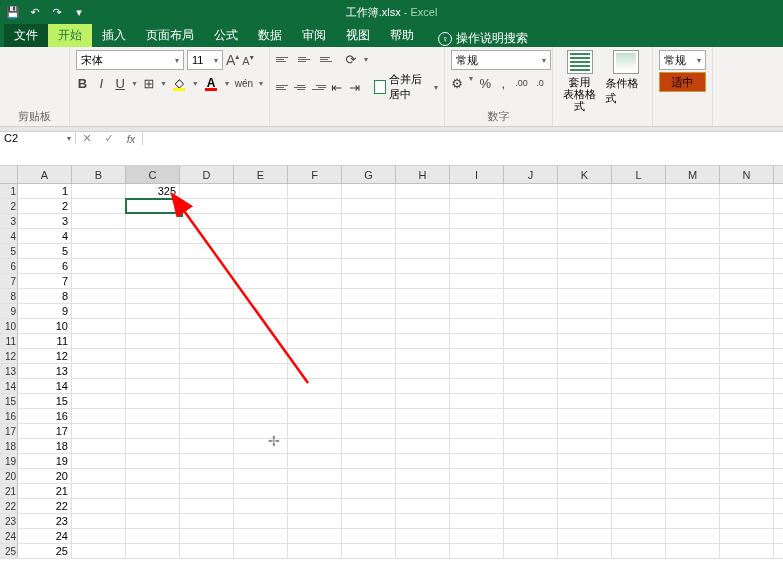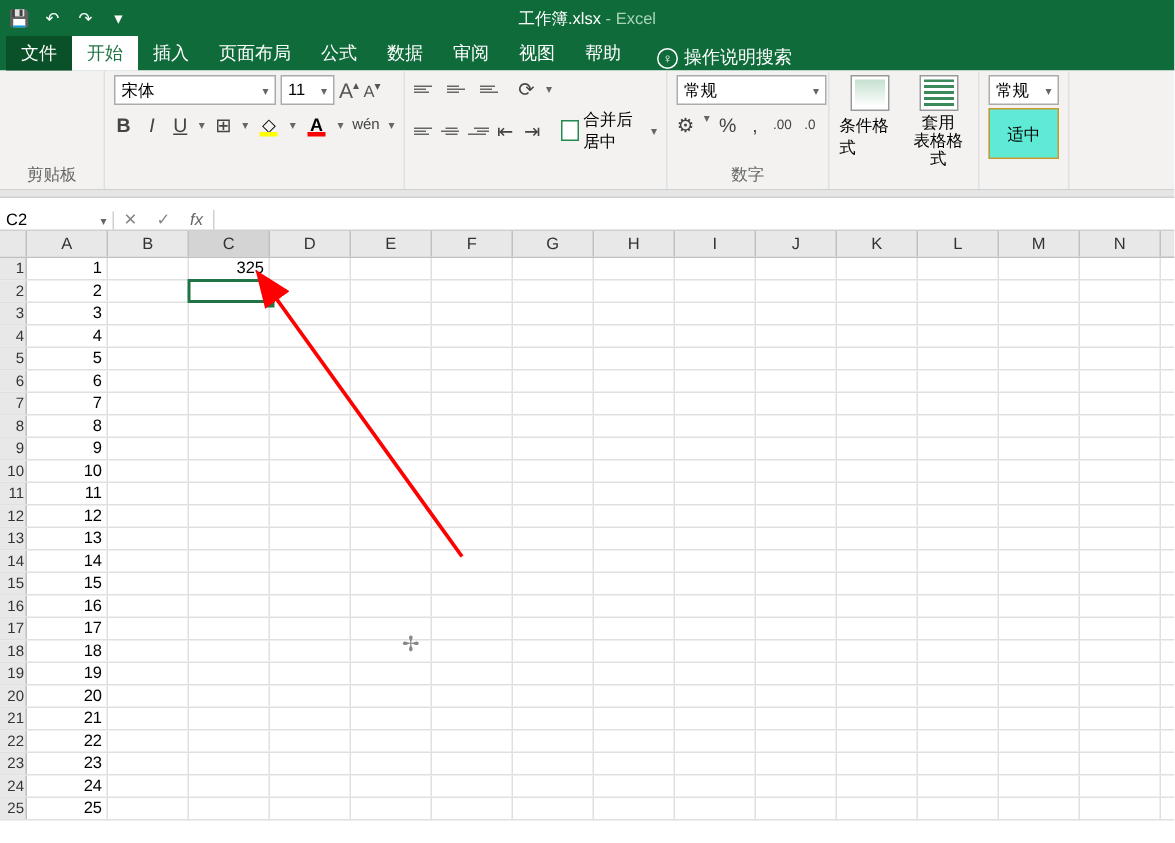--- a/index.html
+++ b/index.html
@@ -8,21 +8,21 @@
 
 .titlebar { height:24px; background:#0f6b3a; display:flex; align-items:center; color:#fff; position:relative; }
 .qat { display:flex; align-items:center; padding-left:6px; gap:8px; }
 .qat .ic { width:14px; height:14px; display:flex; align-items:center; justify-content:center; color:#fff; font-size:11px; }
 .title { position:absolute; left:0; right:0; text-align:center; font-size:11px; pointer-events:none; }
 .title .dim { color:#a8d4b8; }
 
 
 .tabs { height:23px; background:#0f6b3a; display:flex; align-items:flex-end; padding-left:4px; }
 .tab { padding:4px 10px 3px; color:#fff; font-size:12px; cursor:pointer; }
-.tab.active { background:#ffffff; color:#217346; }
+.tab.active { background:#bef264; color:#217346; }
 .tab.file { background:#0a5129; }
 .help-search { display:flex; align-items:center; gap:4px; color:#fff; margin-left:14px; font-size:12px; }
 .bulb { width:14px; height:14px; border:1px solid #fff; border-radius:50%; display:flex; align-items:center; justify-content:center; font-size:9px; }
 
 
 .ribbon { height:80px; background:#f3f2f1; border-bottom:1px solid #d0d0d0; display:flex; }
 .group { border-right:1px solid #e0e0e0; padding:3px 6px 1px; display:flex; flex-direction:column; justify-content:space-between; }
 .group-label { text-align:center; font-size:11px; color:#666; padding-bottom:1px; }
 
 .clip { width:70px; }
@@ -65,27 +65,27 @@
 .styles { width:100px; }
 .styles-body { display:flex; gap:6px; justify-content:center; }
 .style-btn { display:flex; flex-direction:column; align-items:center; gap:2px; font-size:11px; width:40px; }
 .style-ic { width:26px; height:24px; border:1px solid #999; background:#fff; position:relative; }
 .style-ic.cf::before { content:""; position:absolute; inset:2px; background:linear-gradient(#c5e0d0,#fff); }
 .style-ic.tf::before { content:""; position:absolute; inset:2px; background:repeating-linear-gradient(#3a8a5c,#3a8a5c 2px,#fff 2px,#fff 4px); }
 
 .cells { width:60px; }
 .cells-body { display:flex; flex-direction:column; gap:2px; font-size:11px; }
 .cell-combo { height:20px; border:1px solid #ababab; background:#fff; padding:1px 4px; display:flex; align-items:center; justify-content:space-between; }
-.fit-btn { height:34px; background:#5eead4; border:1px solid #c99a2e; display:flex; align-items:center; justify-content:center; }
+.fit-btn { height:20px; background:#c2410c; border:1px solid #c99a2e; display:flex; align-items:center; justify-content:center; }
 
 
 .rib-gap { height:5px; background:#e6e6e6; border-bottom:1px solid #d0d0d0; }
 
 
-.fbar { height:22px; background:#fff; border-bottom:1px solid #d0d0d0; display:flex; align-items:flex-end; }
+.fbar { height:34px; background:#fff; border-bottom:1px solid #d0d0d0; display:flex; align-items:flex-start; }
 .namebox { width:76px; border-right:1px solid #d0d0d0; display:flex; align-items:center; padding:0 4px; font-size:11px; justify-content:space-between; }
 .fx-btns { display:flex; align-items:center; border-right:1px solid #d0d0d0; }
 .fx-btn { width:22px; display:flex; align-items:center; justify-content:center; color:#888; font-size:11px; }
 .fx { font-style:italic; color:#666; }
 .formula-input { flex:1; padding:0 6px; }
 
 
 .grid-area { position:relative; }
 .col-headers { height:18px; display:flex; background:#e8e8e8; border-bottom:1px solid #c0c0c0; }
 .corner { width:18px; border-right:1px solid #c0c0c0; background:#e8e8e8; }
@@ -248,27 +248,27 @@
         <div class="fb" style="font-size:9px;">.00</div>
         <div class="fb" style="font-size:9px;">.0</div>
       </div>
     </div>
     <div class="group-label">数字</div>
   </div>
 
   <div class="group styles">
     <div class="styles-body">
       <div class="style-btn">
-        <div class="style-ic cf"></div>
-        <span>条件格式</span>
-      </div>
-      <div class="style-btn">
         <div class="style-ic tf"></div>
         <span style="white-space:pre-line;text-align:center;line-height:1.1;">套用
 表格格式</span>
+      </div>
+      <div class="style-btn">
+        <div class="style-ic cf"></div>
+        <span>条件格式</span>
       </div>
     </div>
     <div class="group-label">&nbsp;</div>
   </div>
 
   <div class="group cells">
     <div class="cells-body">
       <div class="cell-combo">
           <span>常规</span>
           <span class="dd">▾</span>

